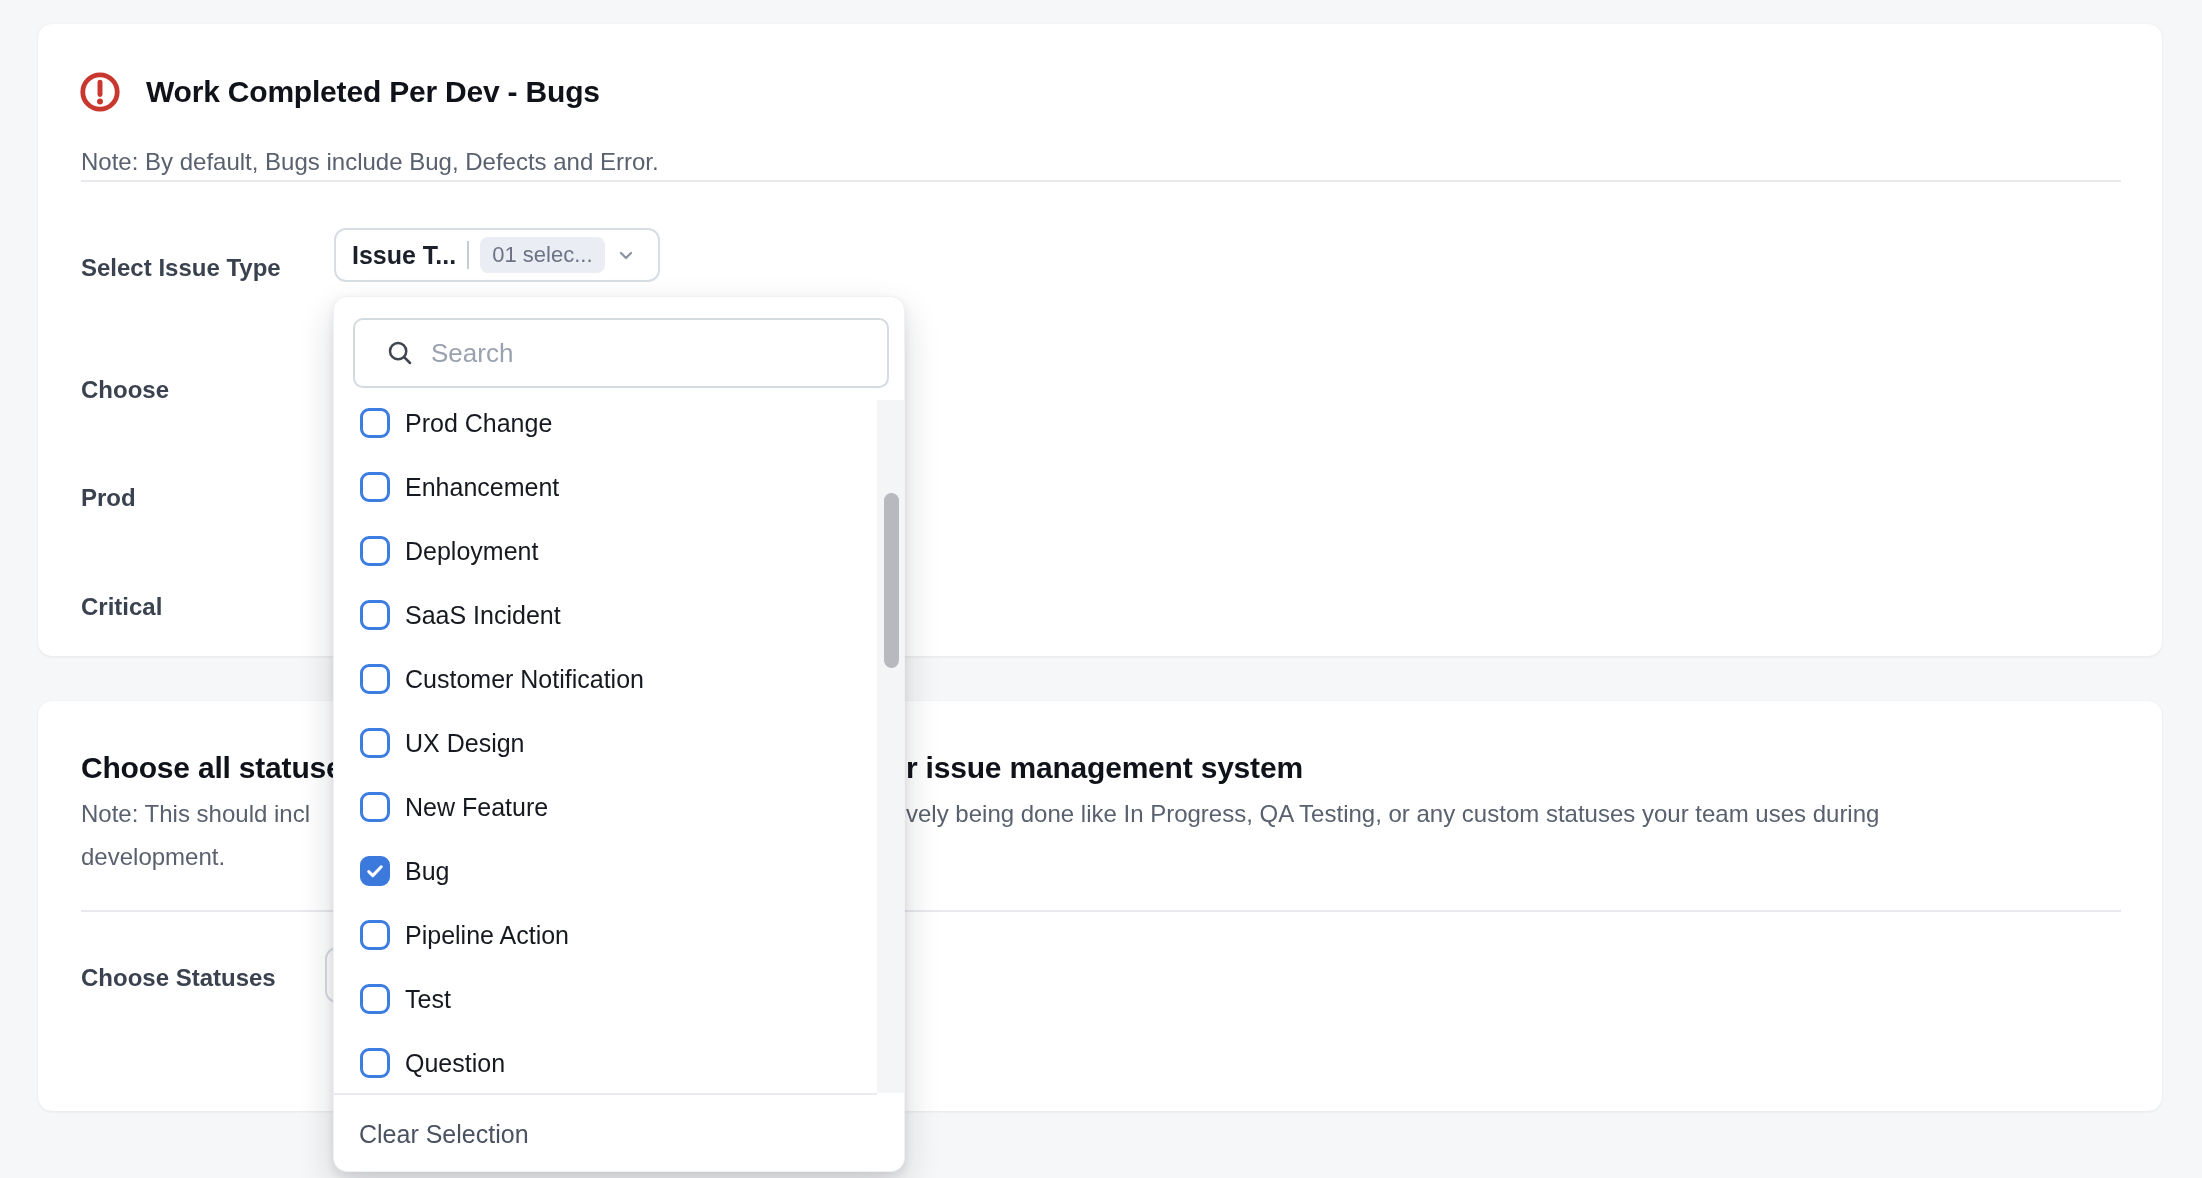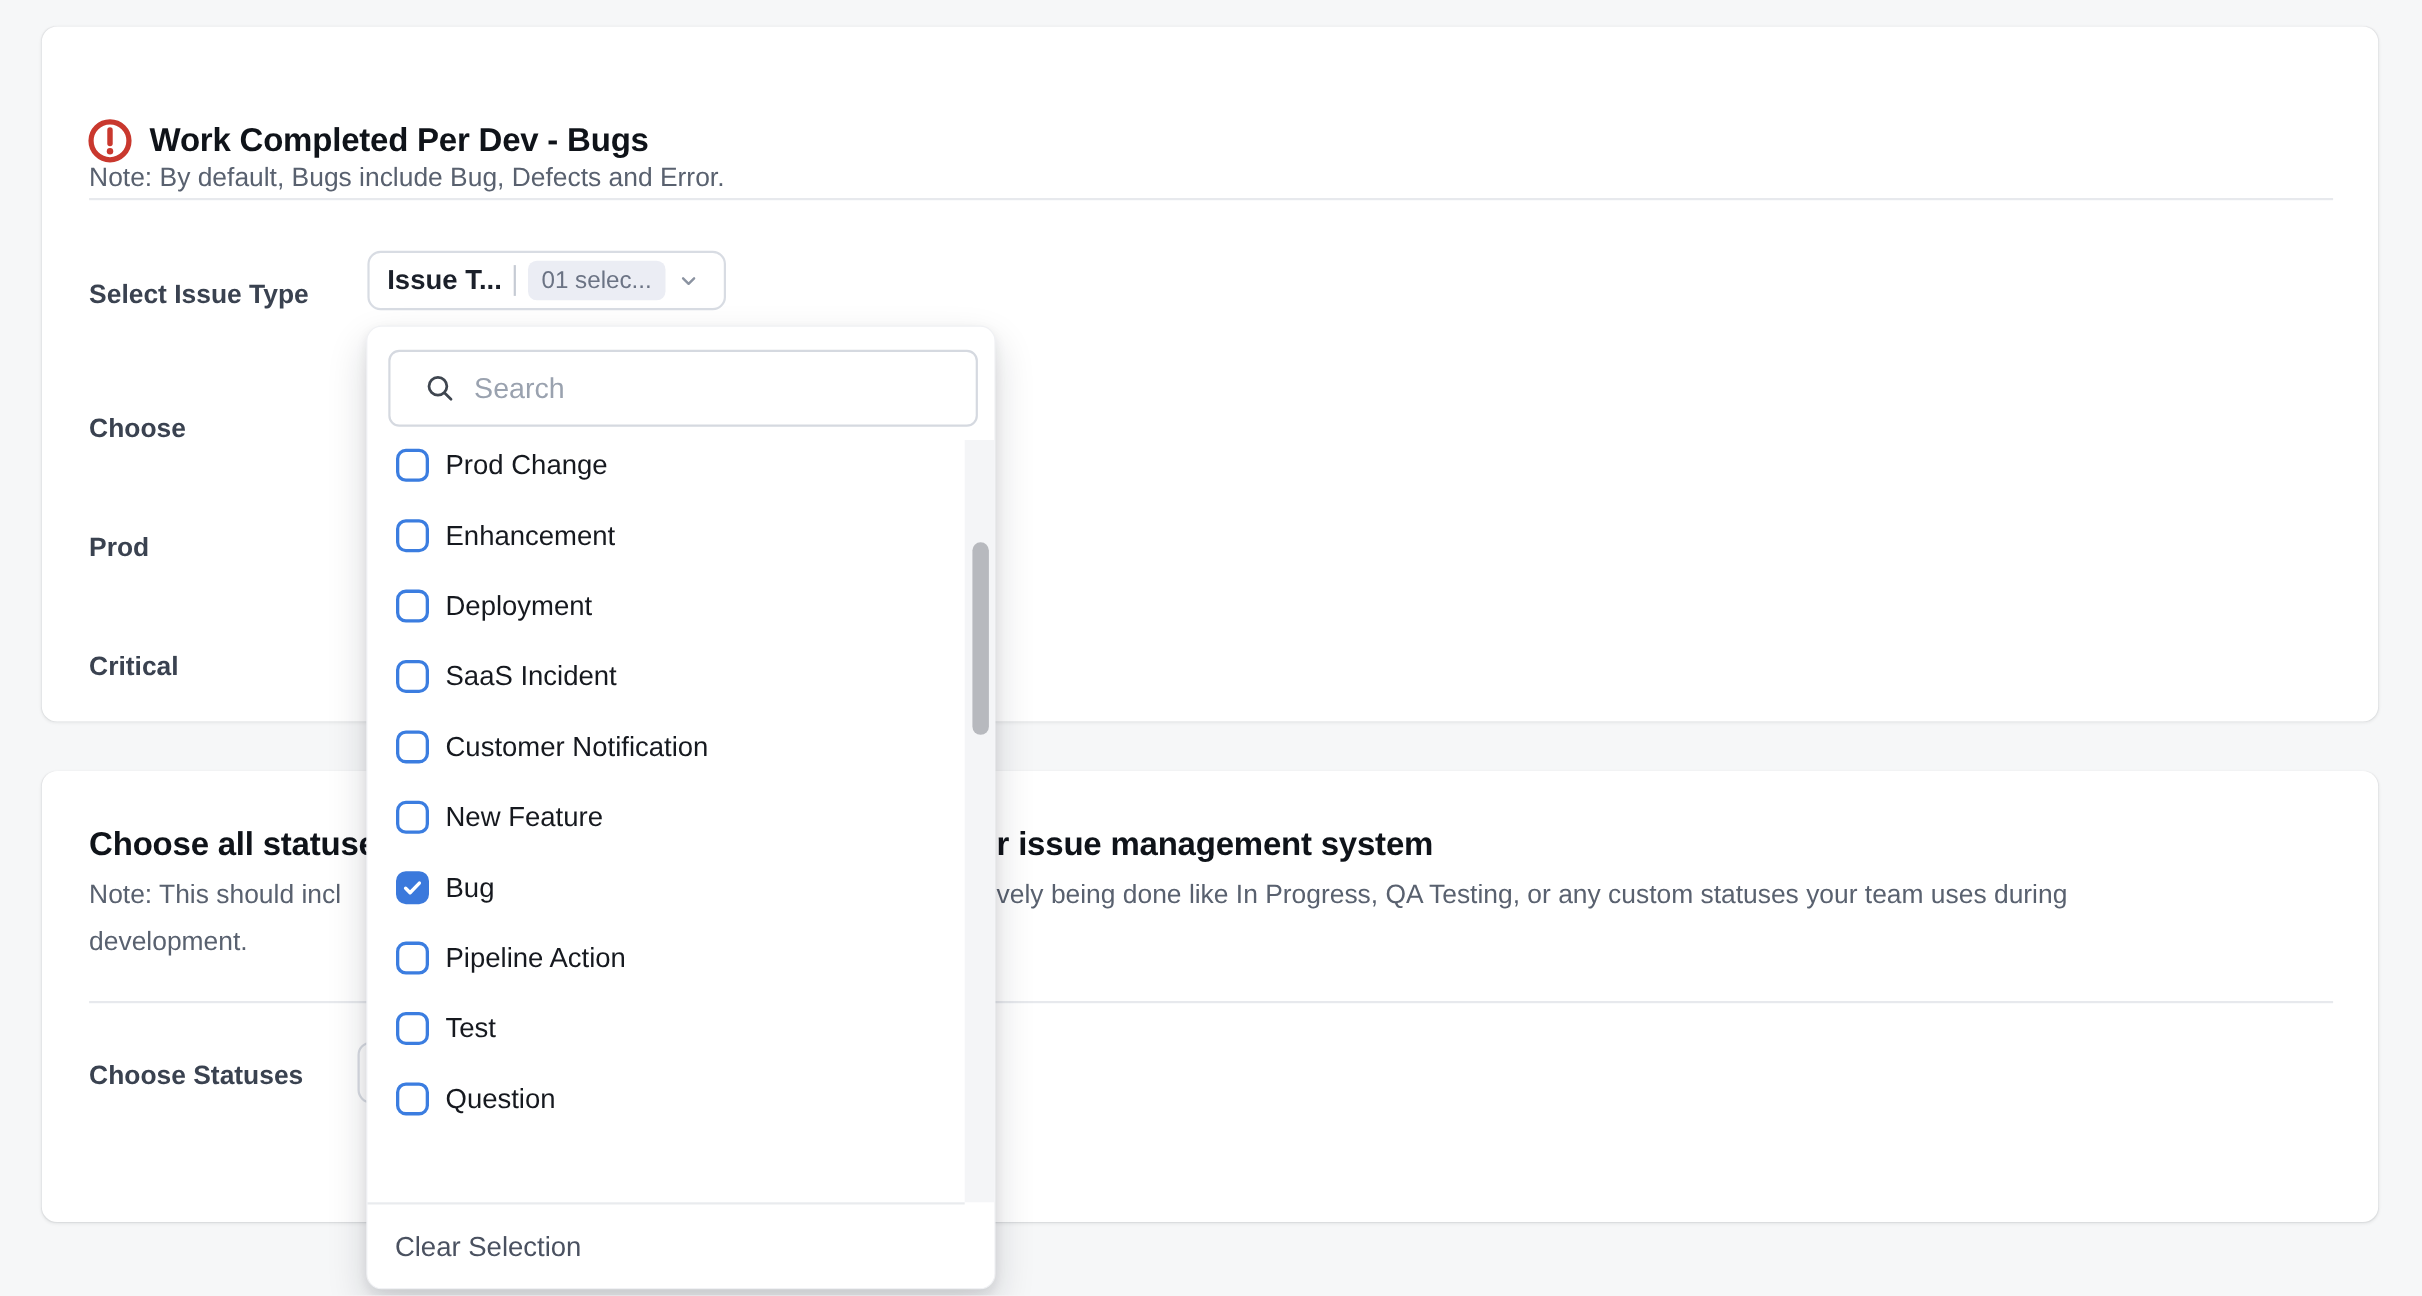--- a/index.html
+++ b/index.html
@@ -14,21 +14,21 @@
     position:absolute; left:38px; width:2124px; background:#ffffff;
     border-radius:14px;
     box-shadow:0 1px 3px rgba(18,23,33,.07), 0 0 1px rgba(18,23,33,.06);
   }
   .card1 { top:24px; height:632px; }
   .card2 { top:701px; height:410px; }
 
   .abs { position:absolute; white-space:nowrap; }
 
   
-  .c1-header { left:40px; top:46px; display:flex; align-items:center; gap:14px;margin-top:36px; }
+  .c1-header { left:40px; top:46px; display:flex; align-items:center; gap:24px; }
   .alert-ic { width:44px; height:44px; flex:0 0 auto; }
   .h-title { font-size:30px; font-weight:700; color:#0f1319; letter-spacing:-.2px; line-height:44px; }
   .note { font-size:24px; color:#59616f; line-height:32px; }
   .c1-note { left:43px; top:122px; }
   .hdiv { position:absolute; left:43px; right:41px; height:0; border-top:2px solid #e7e9ed; }
   .c1-div { top:156px; }
   .field-label { font-size:24px; font-weight:700; color:#3a4250; line-height:30px; }
   .c1-issue-label { left:43px; top:229px; }
   .sev-0 { left:43px; top:351px; }
   .sev-1 { left:43px; top:459px; }
@@ -188,20 +188,26 @@
     <span class="opt-label">SaaS Incident</span>
   </div>
 
   <div class="opt">
     <span class="cb">
       
     </span>
     <span class="opt-label">Customer Notification</span>
   </div>
 
+  <div class="opt">
+    <span class="cb">
+      
+    </span>
+    <span class="opt-label">UX Design</span>
+  </div>
 
   <div class="opt">
     <span class="cb">
       
     </span>
     <span class="opt-label">New Feature</span>
   </div>
 
   <div class="opt">
     <span class="cb checked">

